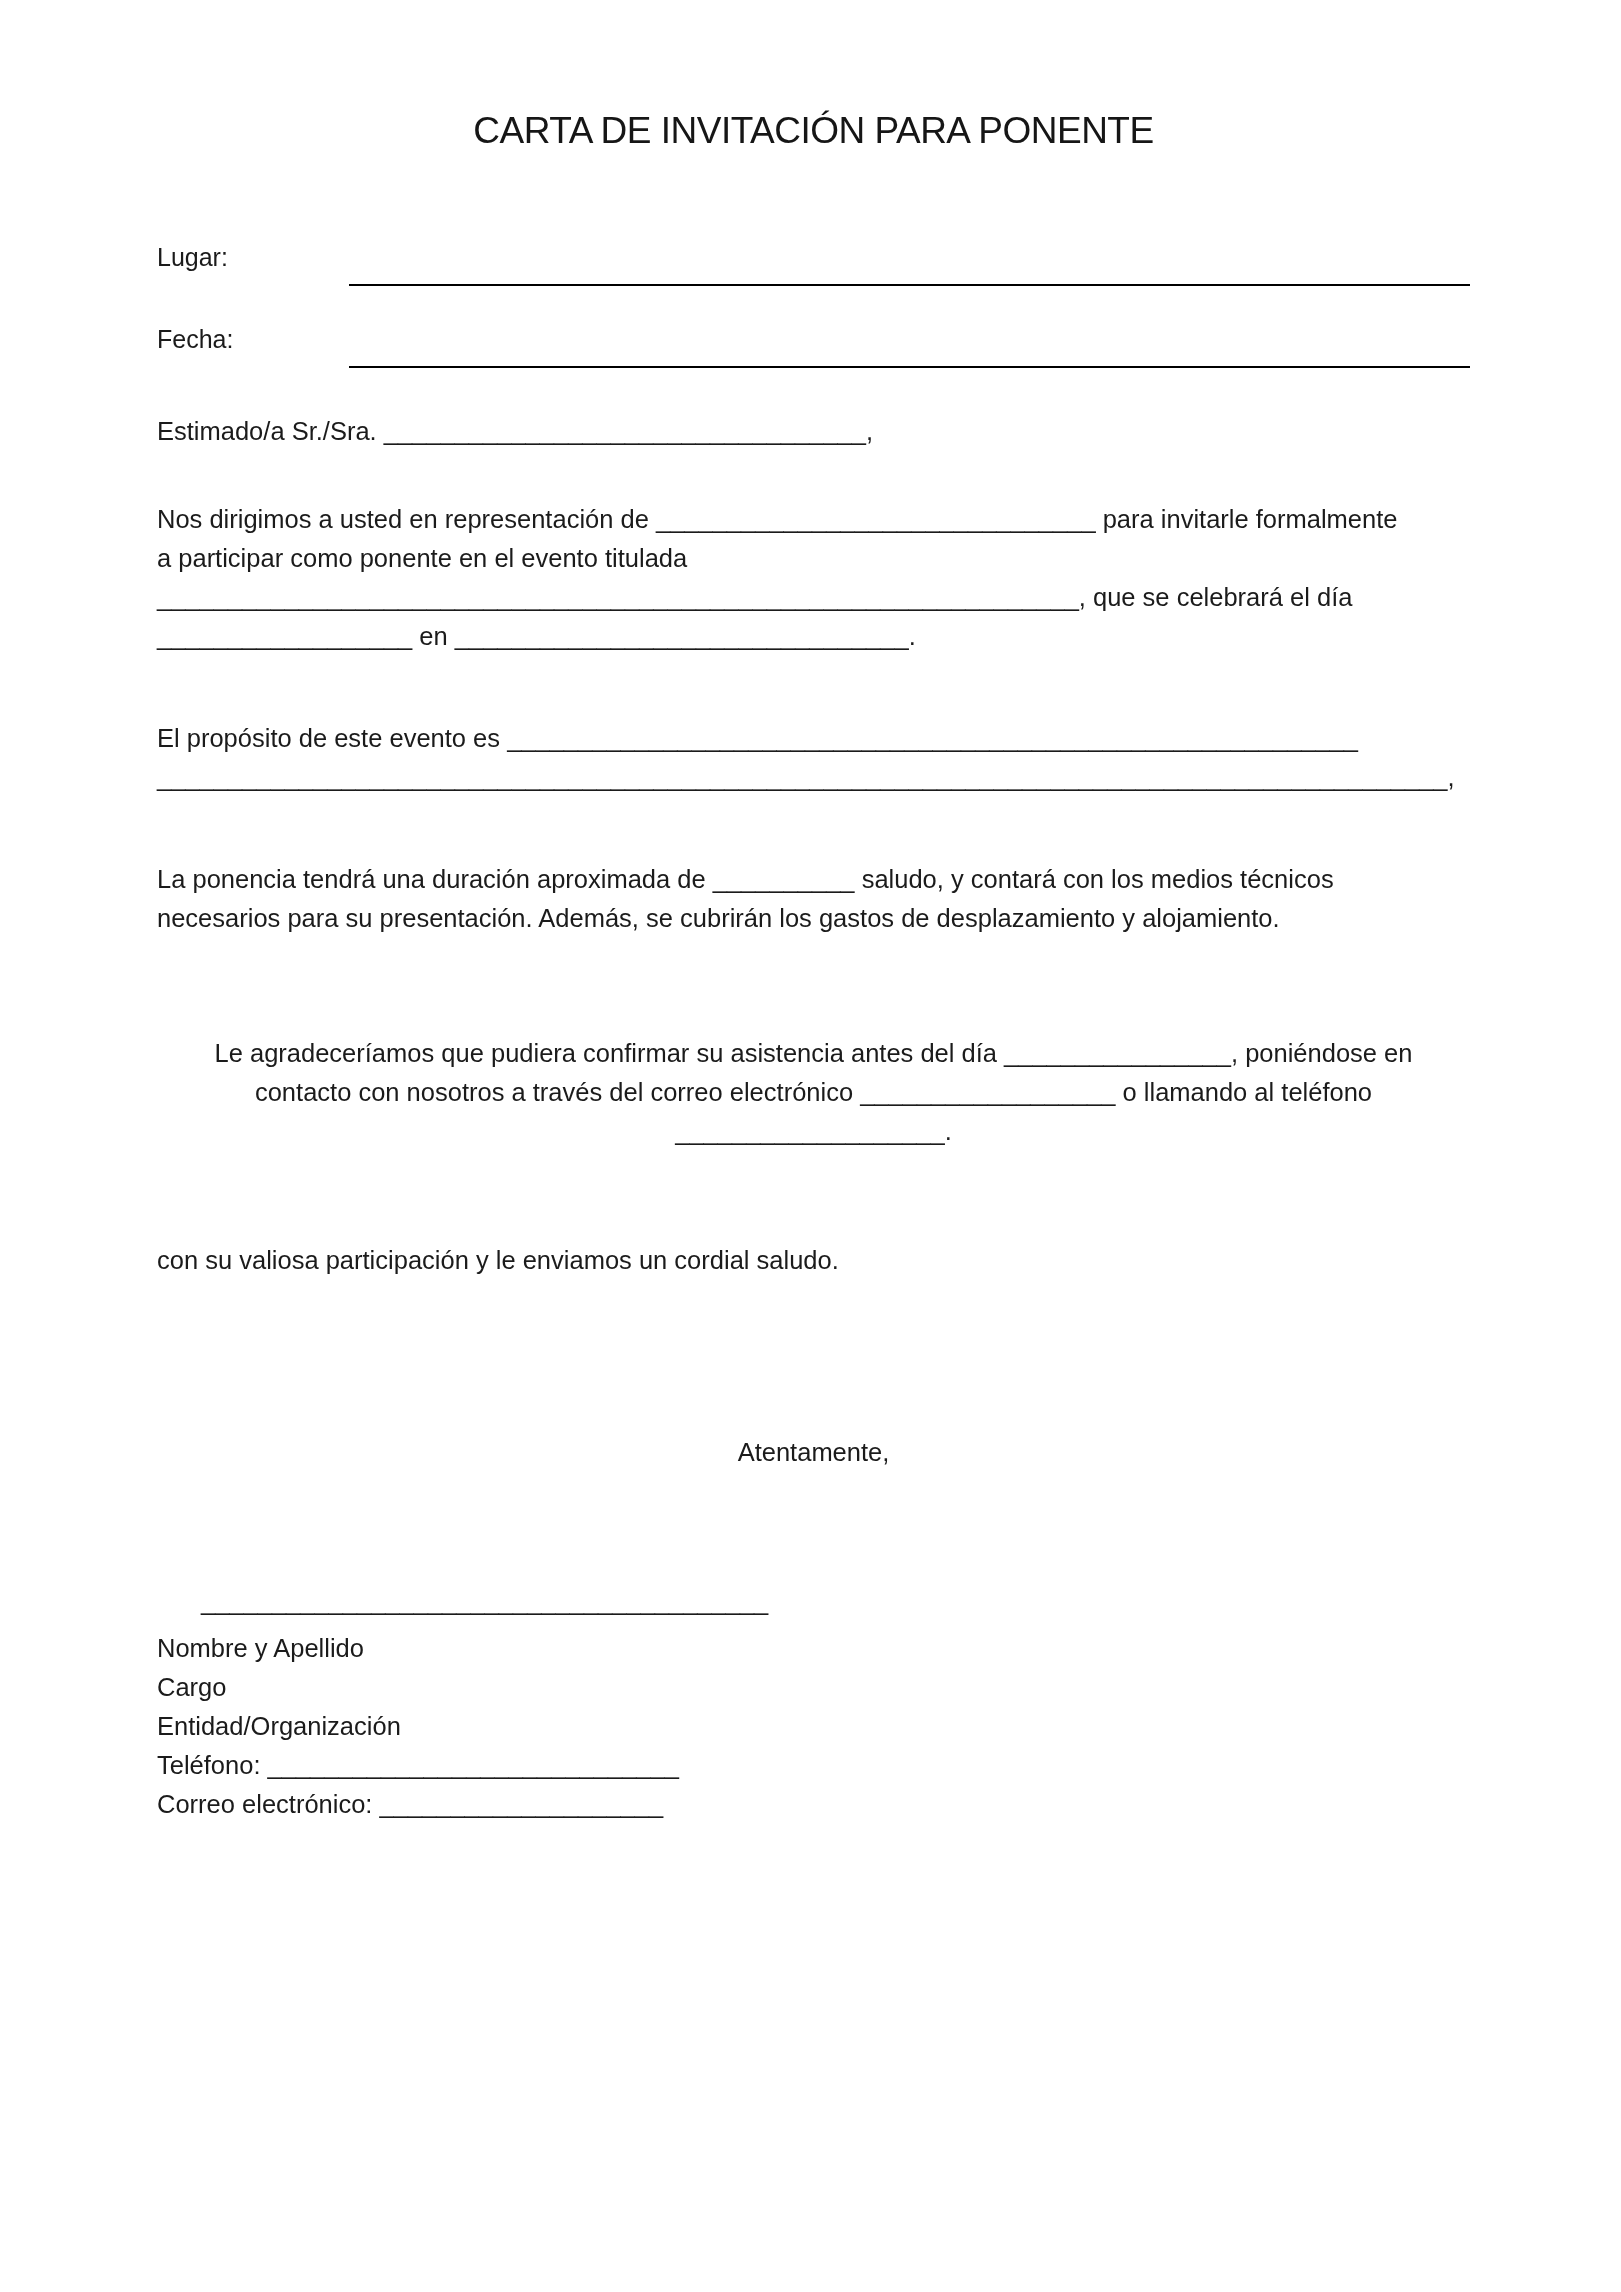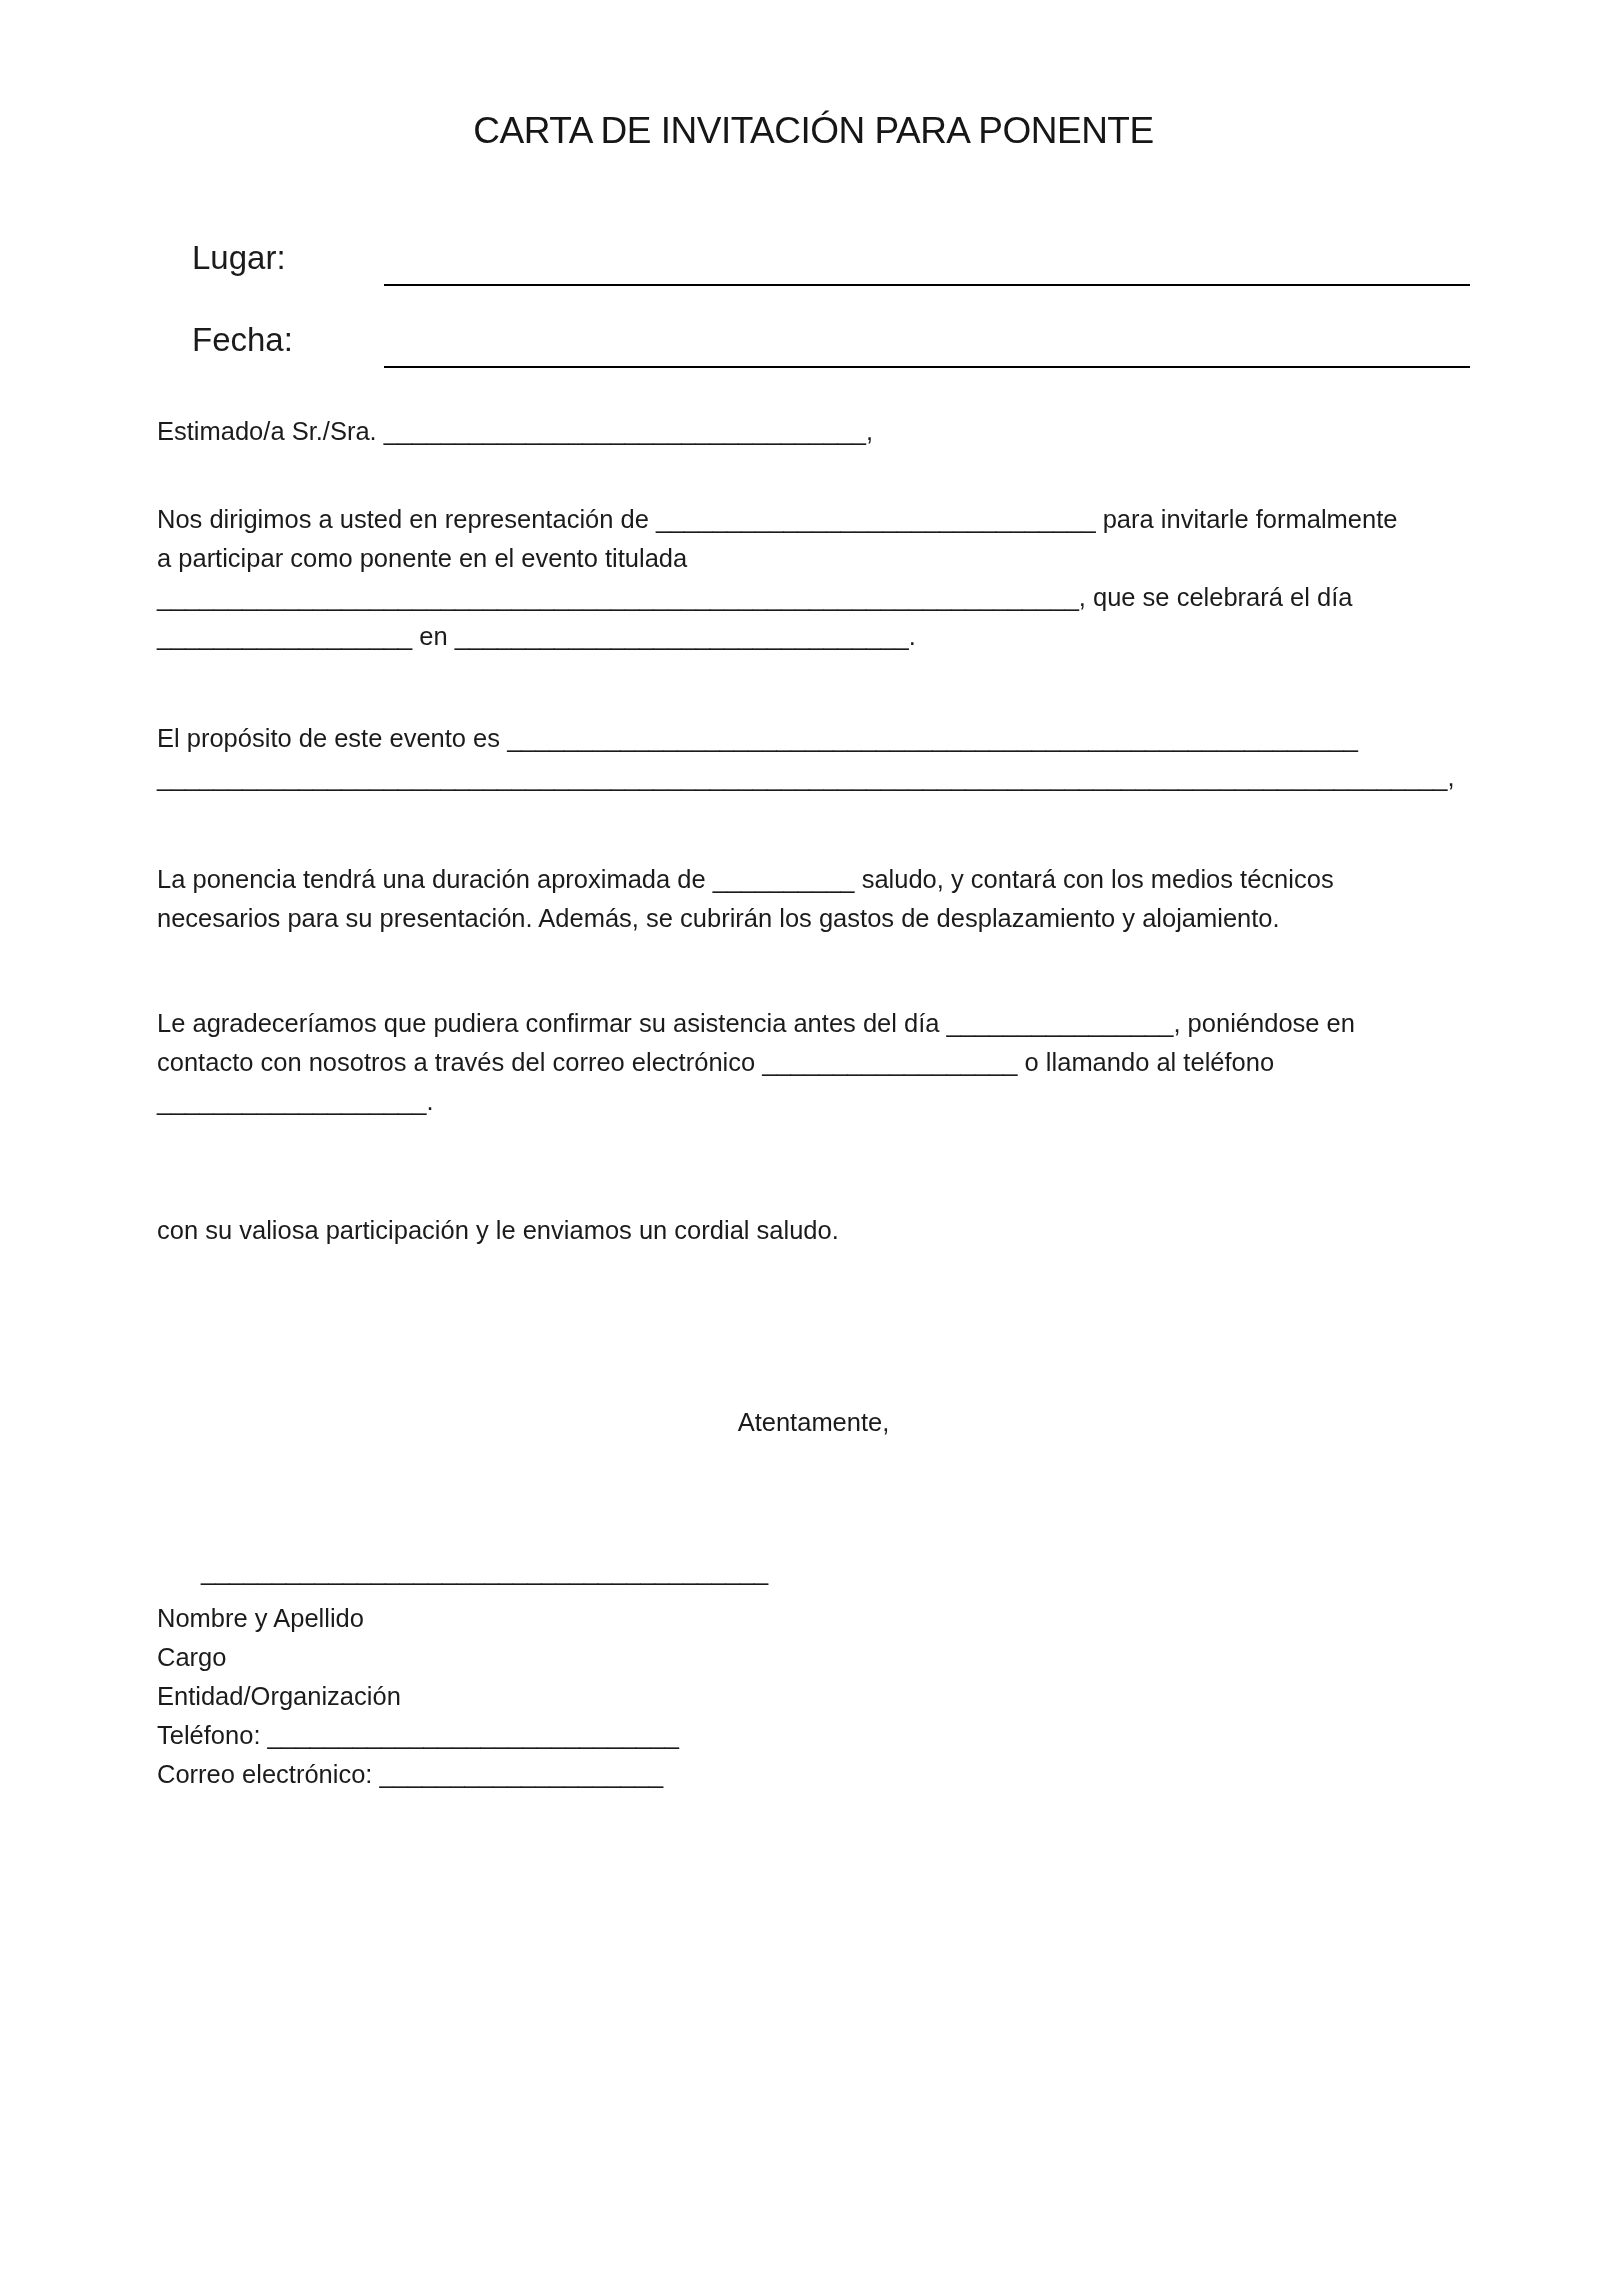--- a/index.html
+++ b/index.html
@@ -32,41 +32,40 @@
   .field-row {
     display: flex;
     align-items: stretch;
     height: 49px;
   }
   .field-row.lugar { margin-top: 86px; }
   .field-row.fecha { margin-top: 33px; }
   .field-label {
     width: 192px;
     flex: 0 0 192px;
-    font-size: 33px;
+    font-size: 25px;
     line-height: 39px;
     white-space: nowrap;
-    margin-left: 35px;
   }
   .field-line {
     flex: 1 1 auto;
     border-bottom: 2.9px solid #000000;
     height: 46px;
   }
   .line {
     font-size: 25.5px;
     line-height: 39px;
     white-space: nowrap;
   }
   .salutation { margin-top: 43px; }
   .para { margin: 0; }
   .p1 { margin-top: 49px; }
   .p2 { margin-top: 63px; }
   .p3 { margin-top: 63px; }
-  .p4 { margin-top: 66px; }
+  .p4 { margin-top: 96px; text-align: center; }
   .p5 { margin-top: 90px; }
   .closing { margin-top: 153px; text-align: center; }
   .sig-rule { margin-top: 110px; margin-left: 44px; }
   .sig-name { margin-top: 7.8px; }
 </style>
 </head>
 <body>
 
 <div class="page">
   <div class="content">

